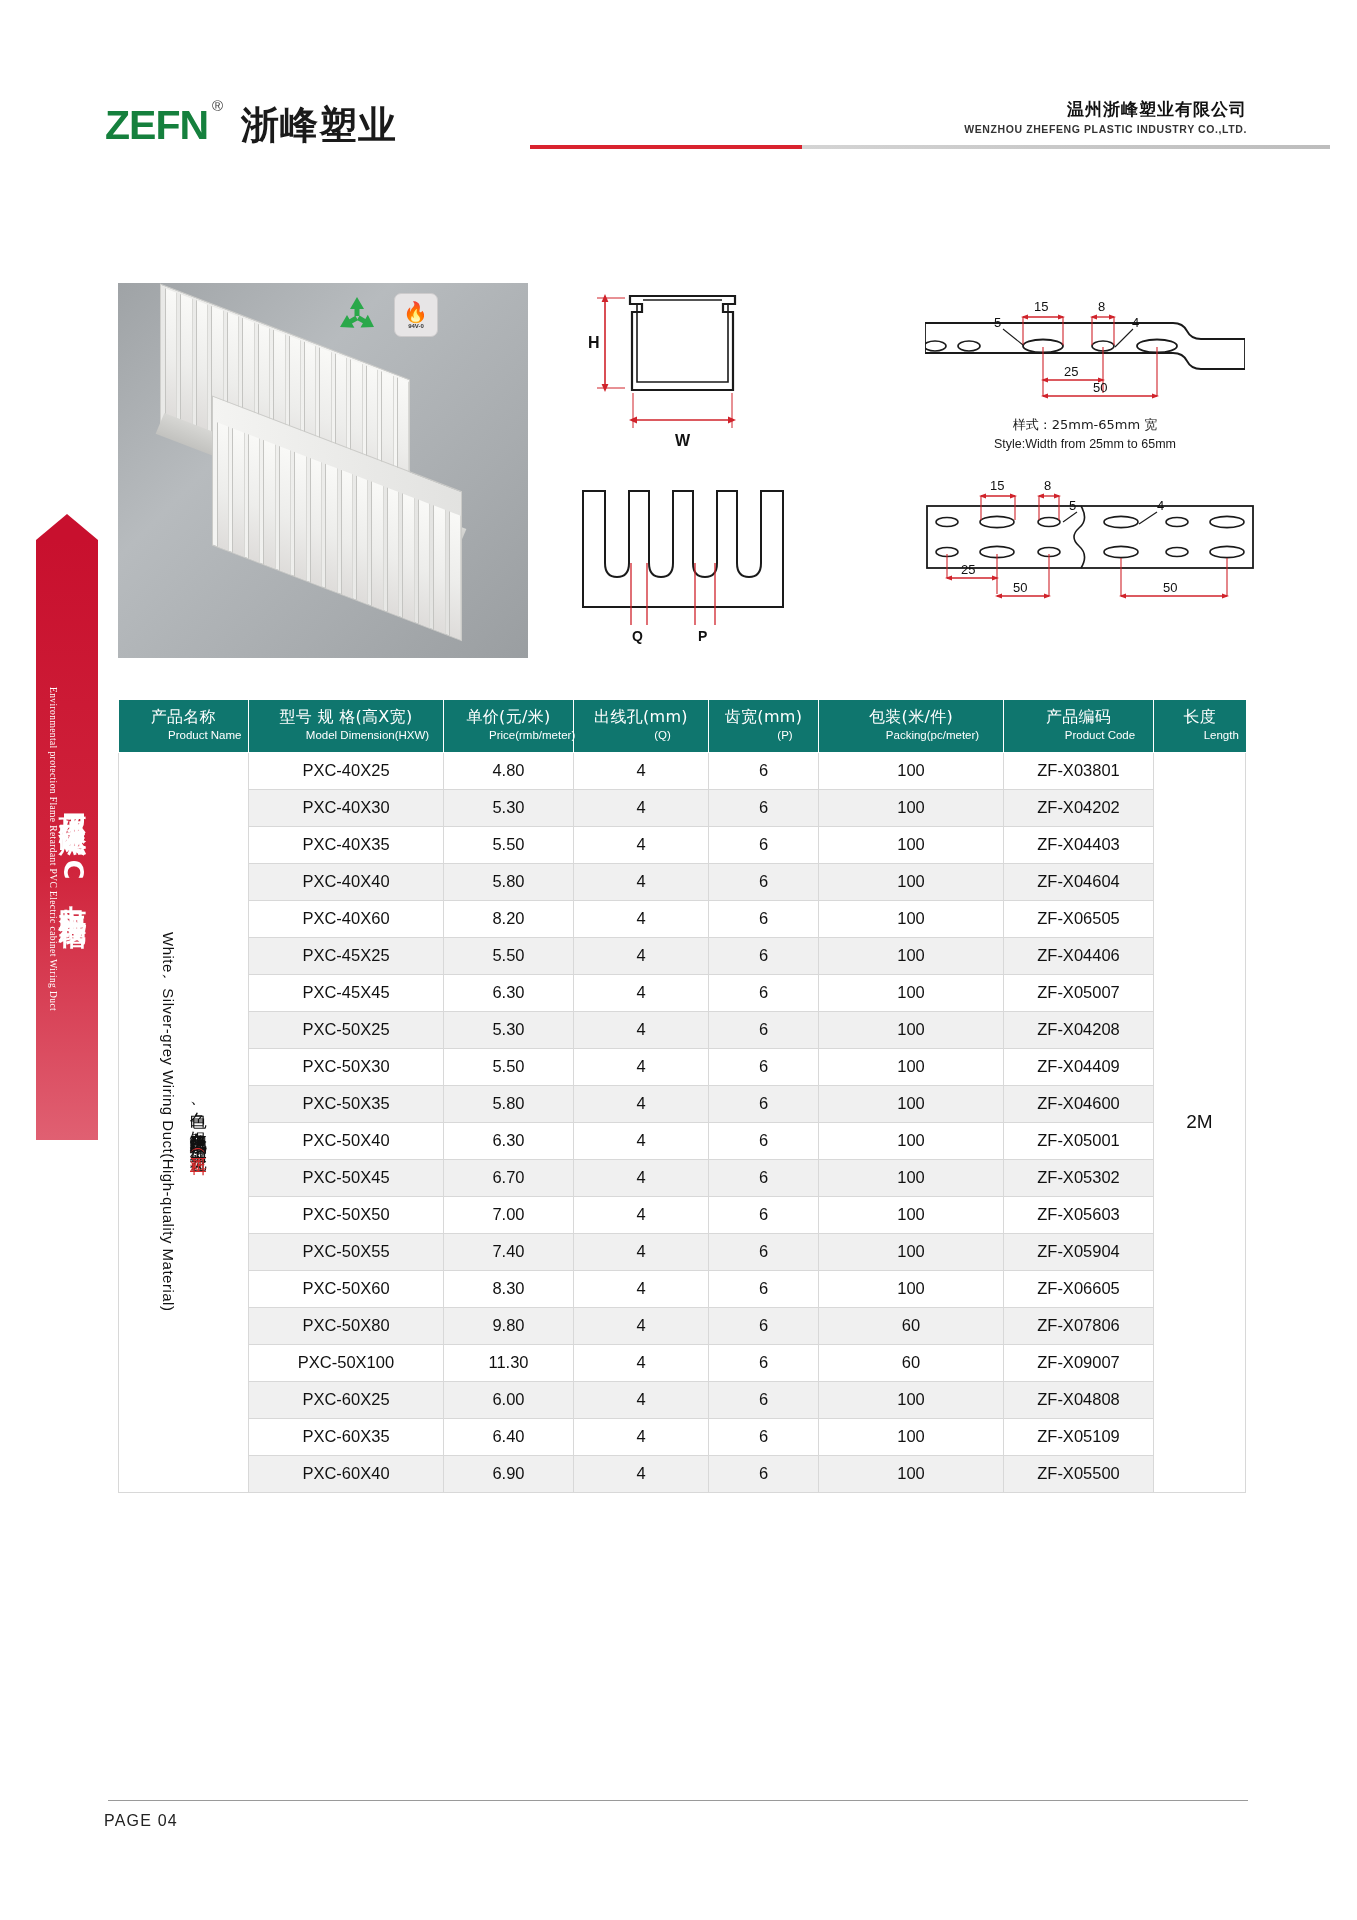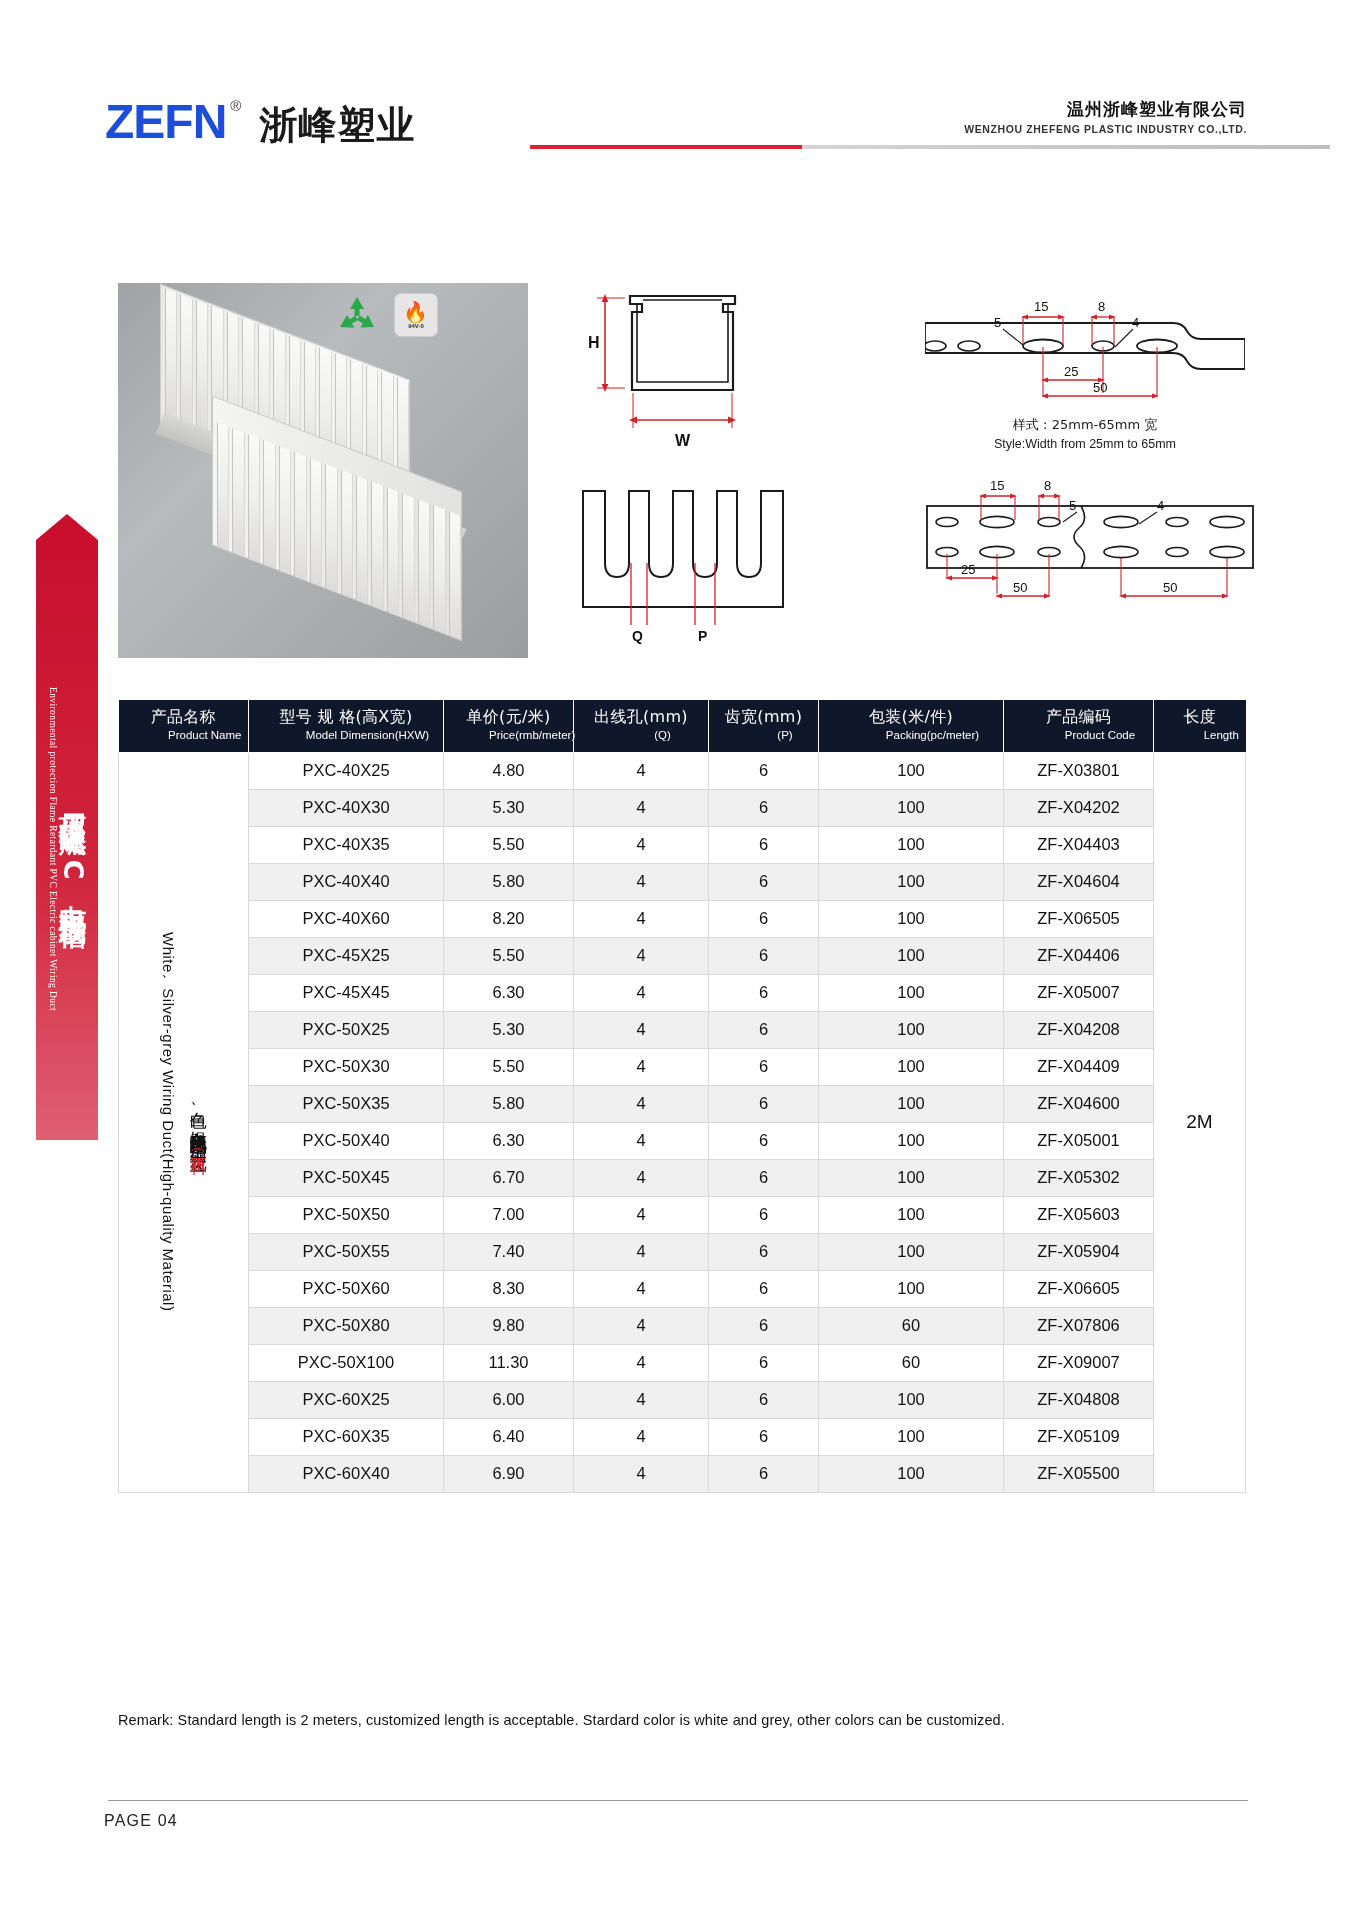--- a/index.html
+++ b/index.html
@@ -20,22 +20,22 @@
     position: absolute;
     left: 0; top: 95px;
     width: 1357px; height: 78px;
   }
   #logo-block {
     position: absolute; left: 105px; top: 2px;
     display: flex; align-items: flex-end;
   }
   .logo-zefn {
     font-family: "Liberation Sans", sans-serif;
-    font-size: 48px; font-weight: bold;
-    color: #1d4ed8;
+    font-size: 41px; font-weight: bold;
+    color: #15803d;
     letter-spacing: -1px;
     line-height: 1;
   }
   .logo-reg {
     font-size: 15px; color: #444;
     vertical-align: super;
     margin-left: 4px; margin-bottom: 32px;
     align-self: flex-start;
   }
   .logo-cn {
@@ -192,21 +192,21 @@
 
   
   #spec-table {
     position: absolute;
     left: 118px; top: 700px;
     width: 1127px;
     border-collapse: collapse;
     table-layout: fixed;
   }
   #spec-table th {
-    background: #0f172a;
+    background: #0f766e;
     color: #ffffff;
     border-right: 1px solid #ffffff;
     border-bottom: 1px solid #ffffff;
     padding: 7px 2px 8px 2px;
     vertical-align: middle;
   }
   #spec-table th:last-child { border-right: none; }
   .th-cn {
     display: block;
     font-family: "DejaVu Sans", sans-serif;
@@ -741,19 +741,18 @@
           <td>6.90</td>
           <td>4</td>
           <td>6</td>
           <td>100</td>
           <td>ZF-X05500</td>
         </tr>
       </tbody>
   </table>
 
   <div id="remark">
-    <div class="remark-en">Remark: Standard length is 2 meters, customized length is acceptable. Stardard color is white and grey, other colors can be customized.</div>
   </div>
 
   <div id="footer-rule"></div>
   <div id="page-number">PAGE  04</div>
 
 </div>
 
 </body></html>

